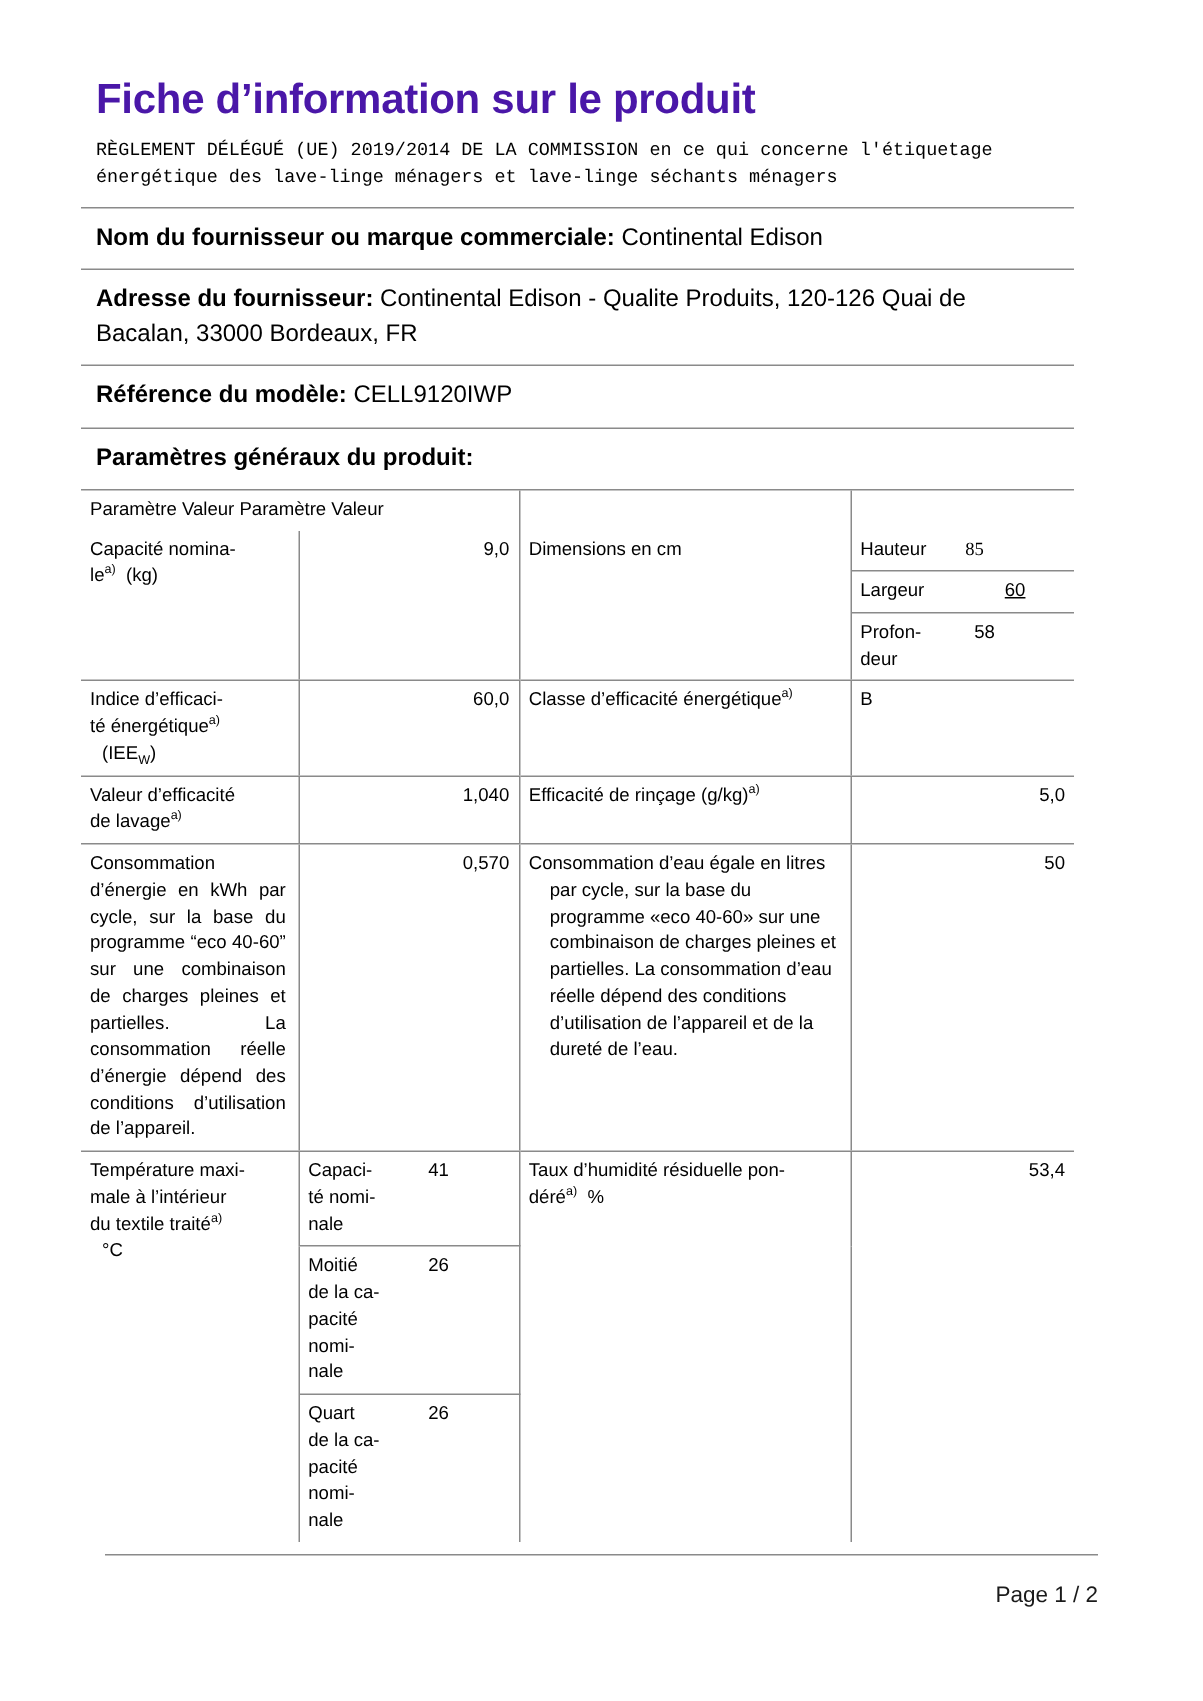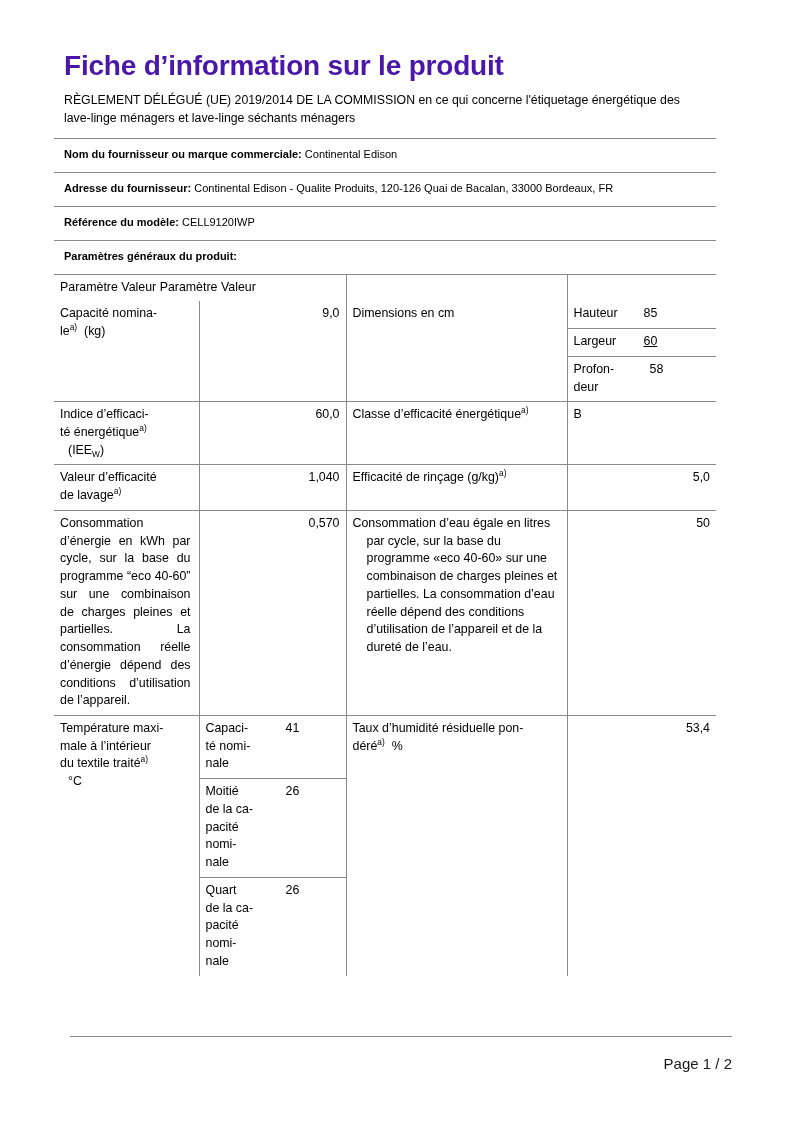--- a/index.html
+++ b/index.html
@@ -39,27 +39,28 @@
     color: #4a17a8;
     letter-spacing: -0.2px;
     line-height: 1.15;
     margin: 0 0 10px 0;
   }
   .doc-subtitle {
     font-size: 12.3px;
     line-height: 1.45;
     margin: 0;
     color: #000;
+    font-family: Liberation Mono, monospace;
   }
 
   
   .info-row {
     border-bottom: 1px solid #8a8a8a;
     padding: 8px 10px 9px 10px;
-    font-size: 11px;
+    font-size: 16px;
     line-height: 1.45;
   }
   .info-row .lbl { font-weight: bold; }
 
   
   table.params {
     border-collapse: collapse;
     width: 662px;
     table-layout: fixed;
     font-size: 12.4px;
@@ -191,25 +192,25 @@
             <span>le</span><sup class="note">a)</sup>&nbsp;&nbsp;<span>(kg)</span>
           </div>
         </td>
         <td class="num hr-b vr-l">9,0</td>
         <td class="hr-b vr-l">Dimensions en cm</td>
         <td class="hr-b vr-l dim-wrap">
           <table class="sub">
             <tbody>
                   <tr class="sub-div">
               <td class="lab">Hauteur</td>
-              <td class="val" style="text-align:left;padding-left:0;">85</td>
+              <td class="val" style="text-align:left;padding-left:0;font-family:Liberation Serif, serif;">85</td>
             </tr>
             <tr class="sub-div">
               <td class="lab">Largeur</td>
-              <td class="val" style="text-align:left;padding-left:0;text-decoration:underline;">60</td>
+              <td class="val" style="text-align:center;padding-left:0;text-decoration:underline;">60</td>
             </tr>
             <tr>
               <td class="lab" style="white-space:pre-line;">Profon-
 deur</td>
               <td class="val sub-vline">58</td>
             </tr>
           </tbody>
               </table>
         </td>
       </tr>

